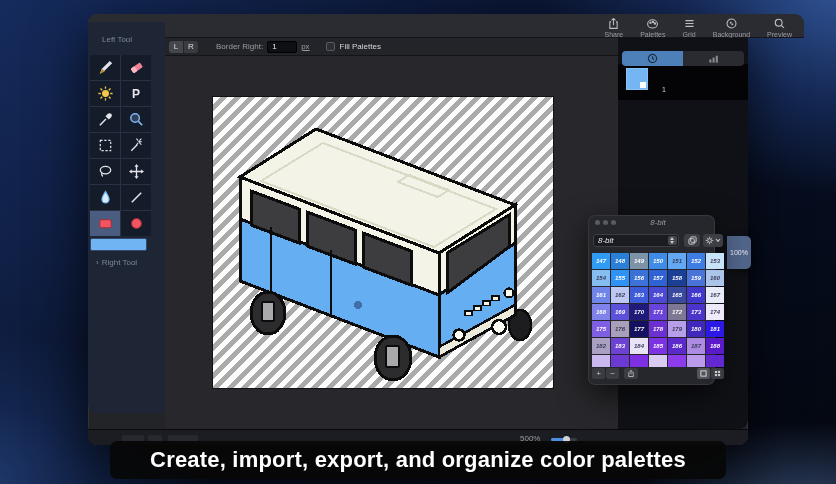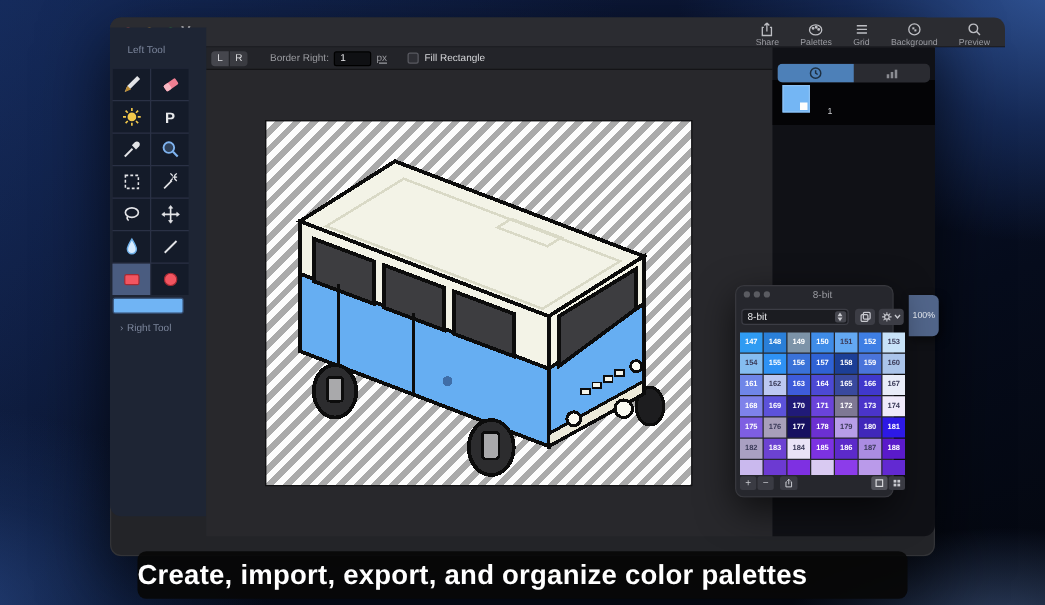--- a/index.html
+++ b/index.html
@@ -67,37 +67,37 @@
   .pill{position:absolute;top:5px;height:7px;background:#272830;border-radius:2px;}
   .zoomtxt{position:absolute;left:432px;top:4px;font-size:8px;color:#9b9ca1;}
   .ztrack{position:absolute;left:463px;top:8px;width:26px;height:3px;background:#3a3b41;border-radius:2px;}
   .zfill{position:absolute;left:0;top:0;width:15px;height:3px;background:#4a90e0;border-radius:2px;}
   .zknob{position:absolute;left:12px;top:-2px;width:7px;height:7px;border-radius:50%;background:#d2d3d7;}
   
   .drawer-tab{position:absolute;left:727px;top:236px;width:24px;height:33px;background:#51658a;
               border-radius:0 5px 5px 0;display:flex;align-items:center;justify-content:center;
               font-size:7px;color:#e9edf4;box-shadow:2px 3px 8px rgba(0,0,0,.5);}
   
-  .palwin{position:absolute;left:588px;top:228px;width:127px;height:170px;background:#26272d;border-radius:7px;
-          box-shadow:0 10px 30px rgba(0,0,0,.65),0 0 0 1px rgba(255,255,255,.08) inset;}
+  .palwin{position:absolute;left:588px;top:215px;width:127px;height:170px;background:#26272d;border-radius:7px;
+          box-shadow:0 10px 30px rgba(0,0,0,.65),0 0 0 1px rgba(255,255,255,.08) inset;font-style:italic;}
   .pdot{position:absolute;top:5px;width:5px;height:5px;border-radius:50%;background:#5a5b61;}
   .ptitle{position:absolute;left:0;top:3px;width:140px;text-align:center;font-size:8px;color:#9a9ba1;}
   .pselect{position:absolute;left:5px;top:19px;width:86px;height:13px;background:#1b1c21;border:1px solid #3c3d45;
            border-radius:3px;color:#e8e8ea;font-size:8px;line-height:11px;padding-left:4px;}
   .pstep{position:absolute;right:1px;top:1px;width:9px;height:9px;background:#45464e;border-radius:2px;}
   .pstep i{position:absolute;left:2px;width:0;height:0;border-left:2.5px solid transparent;border-right:2.5px solid transparent;}
   .pstep .up{top:1px;border-bottom:3px solid #c9cad0;} .pstep .dn{bottom:1px;border-top:3px solid #c9cad0;}
   .pbtn{position:absolute;top:19px;height:13px;background:#3c3d45;border-radius:3px;display:flex;align-items:center;justify-content:center;}
   .pgrid{position:absolute;left:4px;top:38px;width:132px;display:grid;grid-template-columns:repeat(7,18px);gap:1px;}
   .sw{width:18px;height:16px;display:flex;align-items:center;justify-content:center;font-size:6px;font-weight:bold;cursor:default;}
   .sw.cut{height:12px;}
   .pfoot-btn{position:absolute;top:153px;height:11px;background:#3a3b43;border-radius:2px;display:flex;align-items:center;justify-content:center;color:#c9cad0;font-size:8px;line-height:9px;}
   
   .caption{position:absolute;left:110px;top:441px;width:616px;height:38px;background:rgba(8,8,8,.93);
-           border-radius:7px;display:flex;align-items:center;z-index:30;}
+           border-radius:7px;display:flex;align-items:center;justify-content:center;z-index:30;}
   .caption span{color:#fff;font-size:22px;font-weight:bold;letter-spacing:.2px;}
   svg{display:block;}
 </style>
 </head>
 <body>
 
 <div class="screen">
 
   <div class="win">
 
@@ -150,21 +150,21 @@
 
     <div class="opts">
       <div class="seg">
         <div class="b">L</div>
         <div class="b">R</div>
       </div>
       <span class="olabel">Border Right:</span>
       <div class="ofield">1</div>
       <span class="ounit">px</span>
       <div class="ochk"></div>
-      <span class="ochklb">Fill Rectangle</span>
+      <span class="ochklb">Fill Palettes</span>
     </div>
 
     <div class="sidebar">
       <div class="side-h">Left Tool</div>
       <div class="tools">
         <div class="tool">
           <svg viewBox="0 0 18 18">
               <path d="M3 15.5l2.2-5.3L13.5 2 16 4.5 7.7 12.8 3 15.5z" fill="#e3e4e7"></path>
               <path d="M3 15.5l2.2-5.3 3.1 3.1L3 15.5z" fill="#b9892f"></path>
             </svg>
@@ -311,20 +311,30 @@
               <rect x="1.5" y="7" width="2.2" height="3.5"></rect>
               <rect x="5" y="5" width="2.2" height="5.5"></rect>
               <rect x="8.5" y="3" width="2.2" height="7.5"></rect>
             </svg>
         </div>
       </div>
       <div class="frame-thumb"></div>
       <div class="frame-num">1</div>
     </div>
 
+    <div class="statusbar">
+      <div class="pill" style="left:34px;width:22px;"></div>
+      <div class="pill" style="left:60px;width:14px;"></div>
+      <div class="pill" style="left:80px;width:30px;"></div>
+      <span class="zoomtxt">500%</span>
+      <div class="ztrack">
+        <div class="zfill"></div>
+        <div class="zknob"></div>
+      </div>
+    </div>
   </div>
 
   <div class="drawer-tab">100%</div>
 
   <div class="palwin">
     <div class="pdot" style="left:7px;"></div>
     <div class="pdot" style="left:15px;"></div>
     <div class="pdot" style="left:23px;"></div>
     <div class="ptitle">8-bit</div>
 

